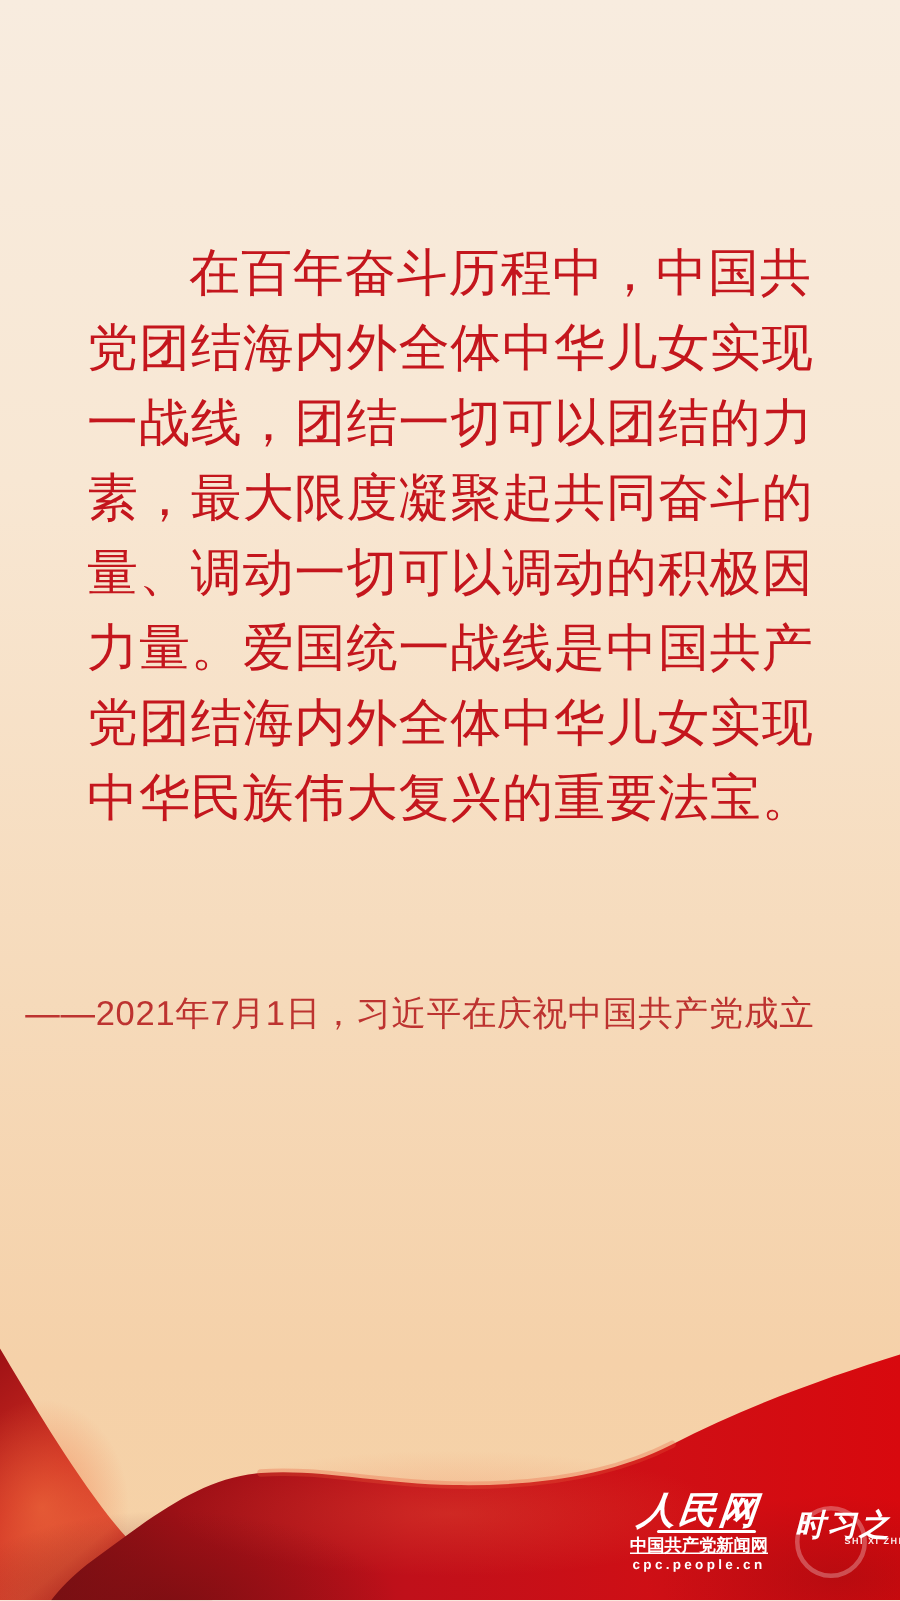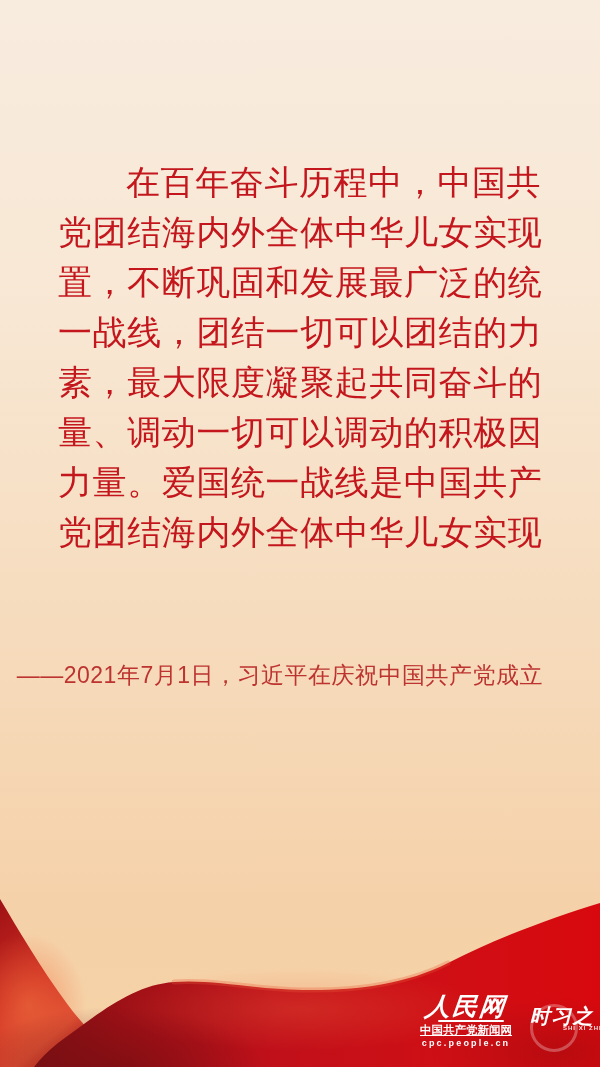--- a/index.html
+++ b/index.html
@@ -113,26 +113,26 @@
   }
 </style>
 </head>
 <body>
 
 <div class="poster">
 
   <div class="quote">
     <div class="quote-line">在百年奋斗历程中，中国共</div>
     <div class="quote-line">党团结海内外全体中华儿女实现</div>
-    <div class="quote-line">置，不断巩固和发展最广泛的统</div>
     <div class="quote-line">一战线，团结一切可以团结的力</div>
     <div class="quote-line">素，最大限度凝聚起共同奋斗的</div>
     <div class="quote-line">量、调动一切可以调动的积极因</div>
     <div class="quote-line">力量。爱国统一战线是中国共产</div>
     <div class="quote-line">党团结海内外全体中华儿女实现</div>
+    <div class="quote-line">中华民族伟大复兴的重要法宝。</div>
   </div>
 
   <div class="attr-line attr-line-1">——2021年7月1日，习近平在庆祝中国共产党成立</div>
 
   <svg class="ribbon" viewBox="0 0 600 230" width="600" height="230" preserveAspectRatio="none" aria-hidden="true">
     <defs>
       <linearGradient id="gLeft" x1="0" y1="0" x2="0.7" y2="1">
         <stop offset="0" stop-color="#9e1115"></stop>
         <stop offset="0.45" stop-color="#ce2c21"></stop>
         <stop offset="0.72" stop-color="#e04e33"></stop>

